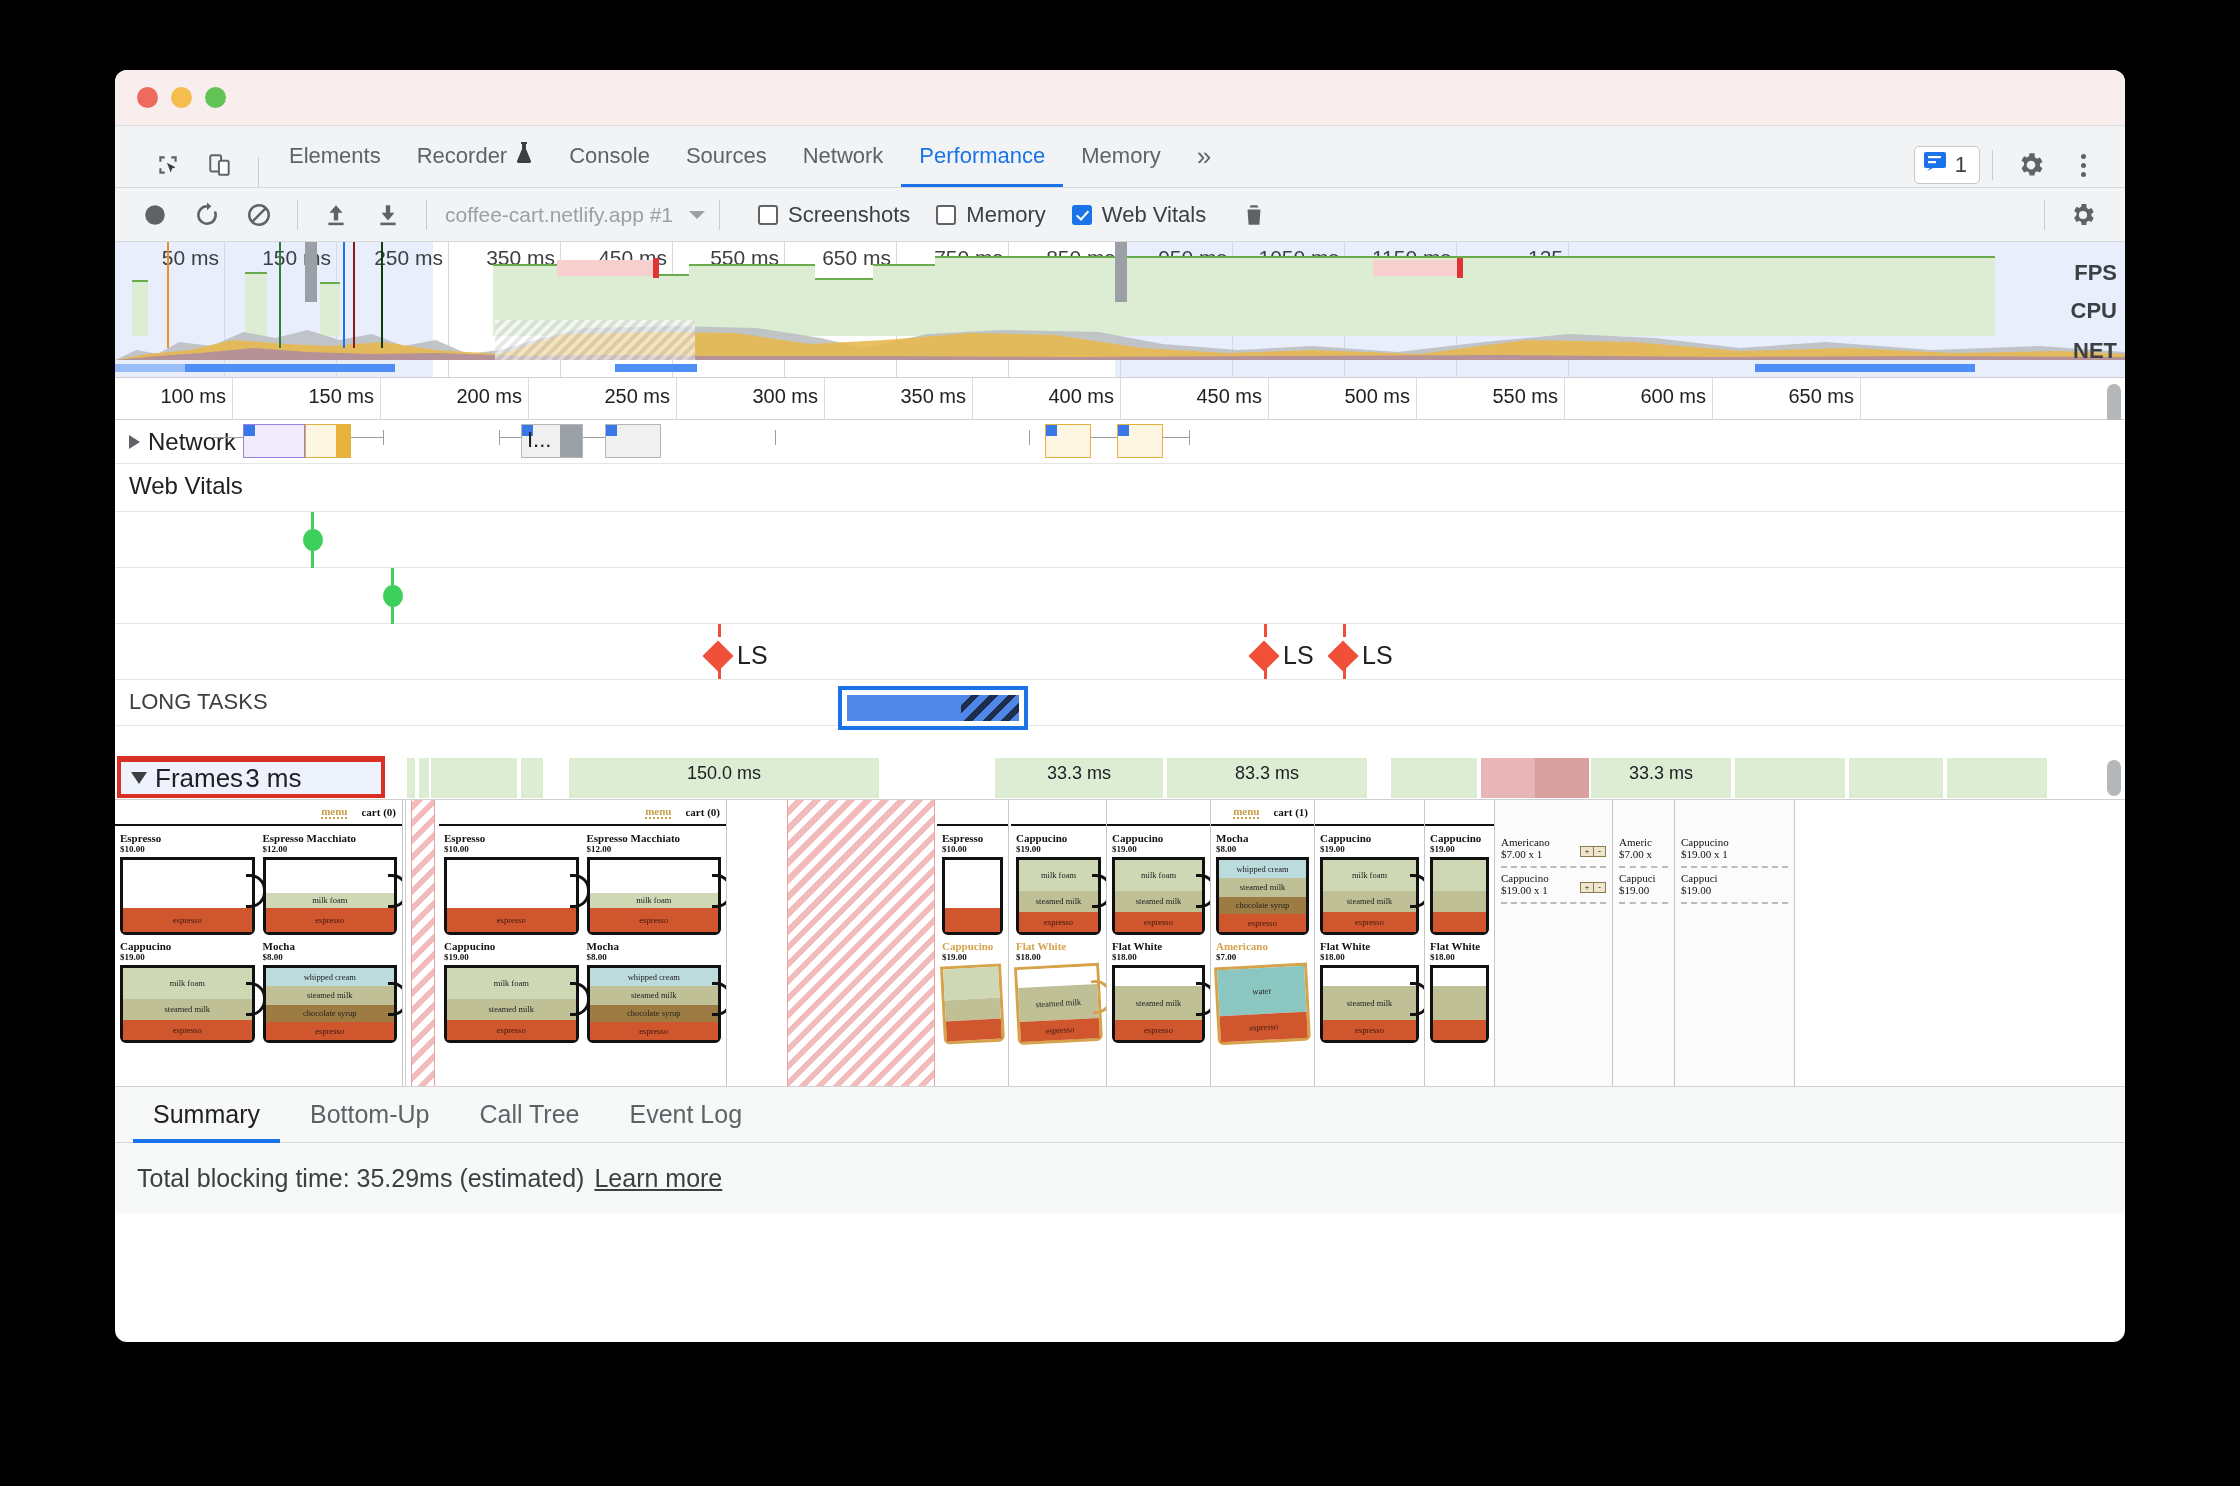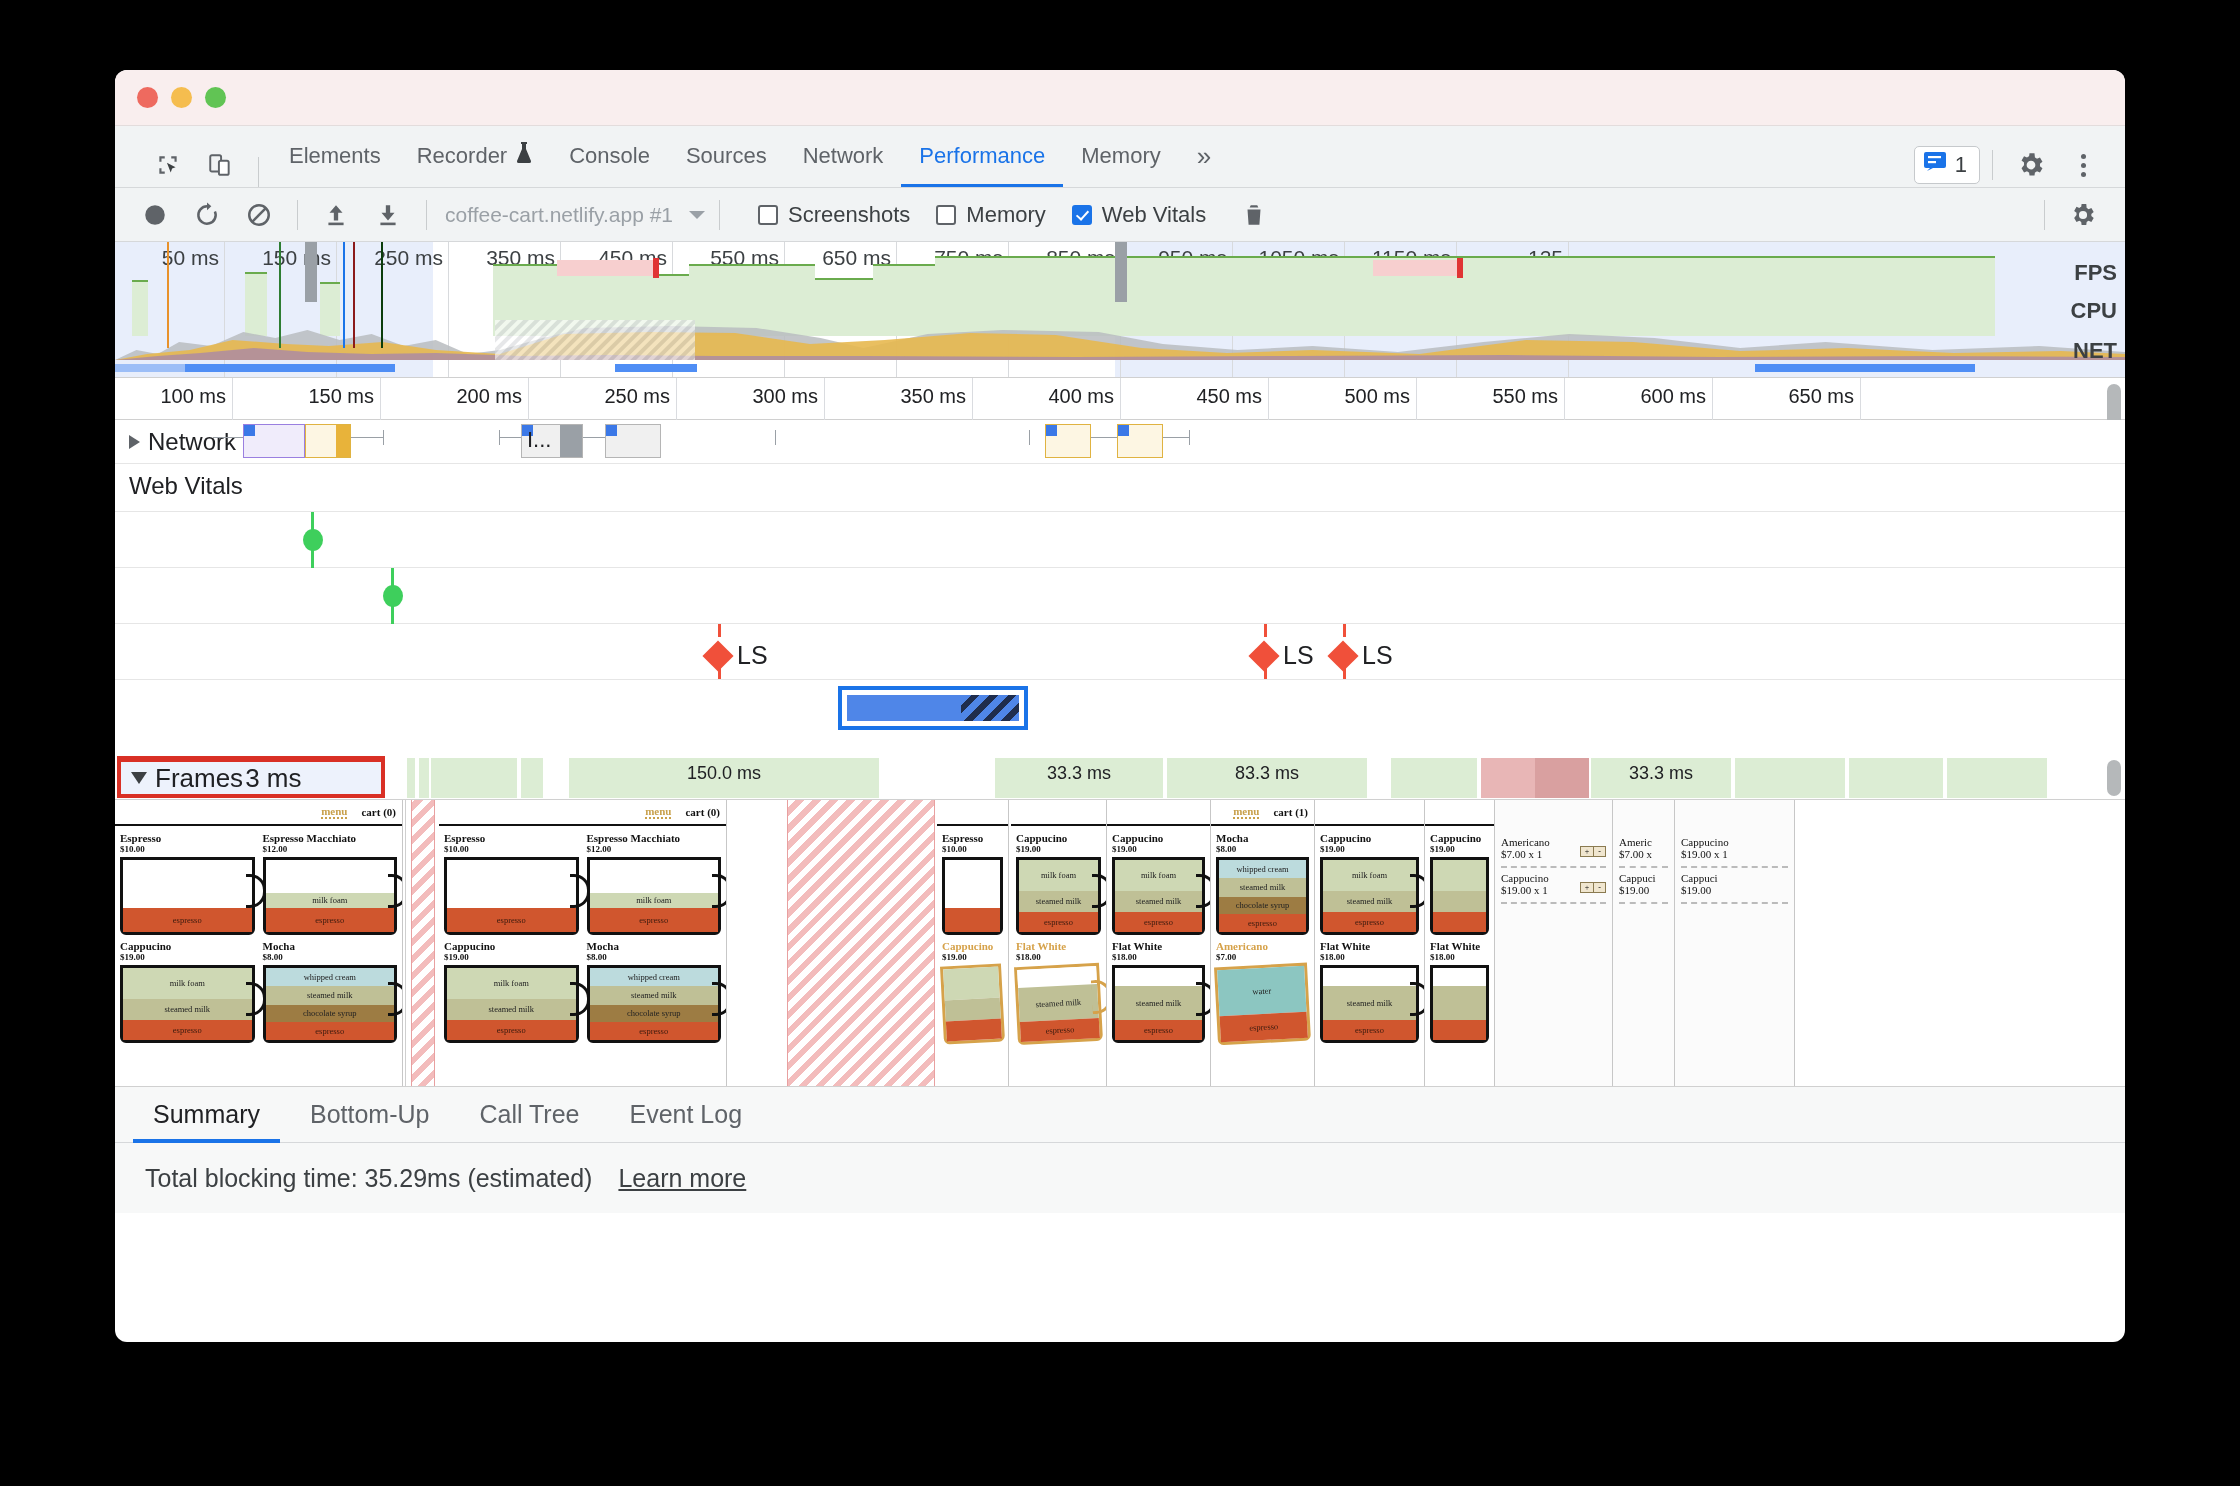--- a/index.html
+++ b/index.html
@@ -264,21 +264,21 @@
     padding: 0 20px; height: 56px; display: flex; align-items: center;
     font-size: 25px; color: #5f6368; position: relative;
   }
   .bt.active { color: #202124; }
   .bt.active::after {
     content: ""; position: absolute; left: 0; right: 0; bottom: 0;
     height: 4px; background: #1a73e8;
   }
   .statusbar {
     height: 70px; background: #f7f8f8; display: flex; align-items: center;
-    padding-left: 30px; font-size: 25px; color: #3c4043; gap: 26px;
+    padding-left: 22px; font-size: 25px; color: #3c4043; gap: 10px;
   }
   .statusbar a { color: #3c4043; text-decoration: underline; }
   .scrollthumb {
     position: absolute; width: 14px; border-radius: 7px; background: #b5b8ba;
   }
   .redbar-top { position: absolute; background: #d93025; }
 </style>
 </head>
 <body>
 
@@ -633,20 +633,25 @@
         <span class="ls-text">LS</span>
       </div>
       <div class="ls-stem" style="left:1228px; top:0;"></div>
       <div class="ls-stem" style="left:1228px; top:42px;"></div>
       <div class="ls-group" style="left:1217px; top:17px;">
         <span class="diamond"></span>
         <span class="ls-text">LS</span>
       </div>
     </div>
 
+    <div class="trackrow" style="top:260px; height:46px;">
+      <div class="trk-title" style="left:14px; top:9px; font-size:22px; color:#3c4043;">
+        <span>LONG TASKS</span>
+      </div>
+    </div>
 
     <div class="trackrow" style="top:306px; height:30px; border-bottom:none;">
       <div class="longtask-sel" style="left:723px; top:-40px; width:190px; height:44px;">
         <div class="lt-inner"></div>
         <div class="lt-hatch" style="width:58px;"></div>
       </div>
     </div>
   </div>
 
   <div class="framesrow">

